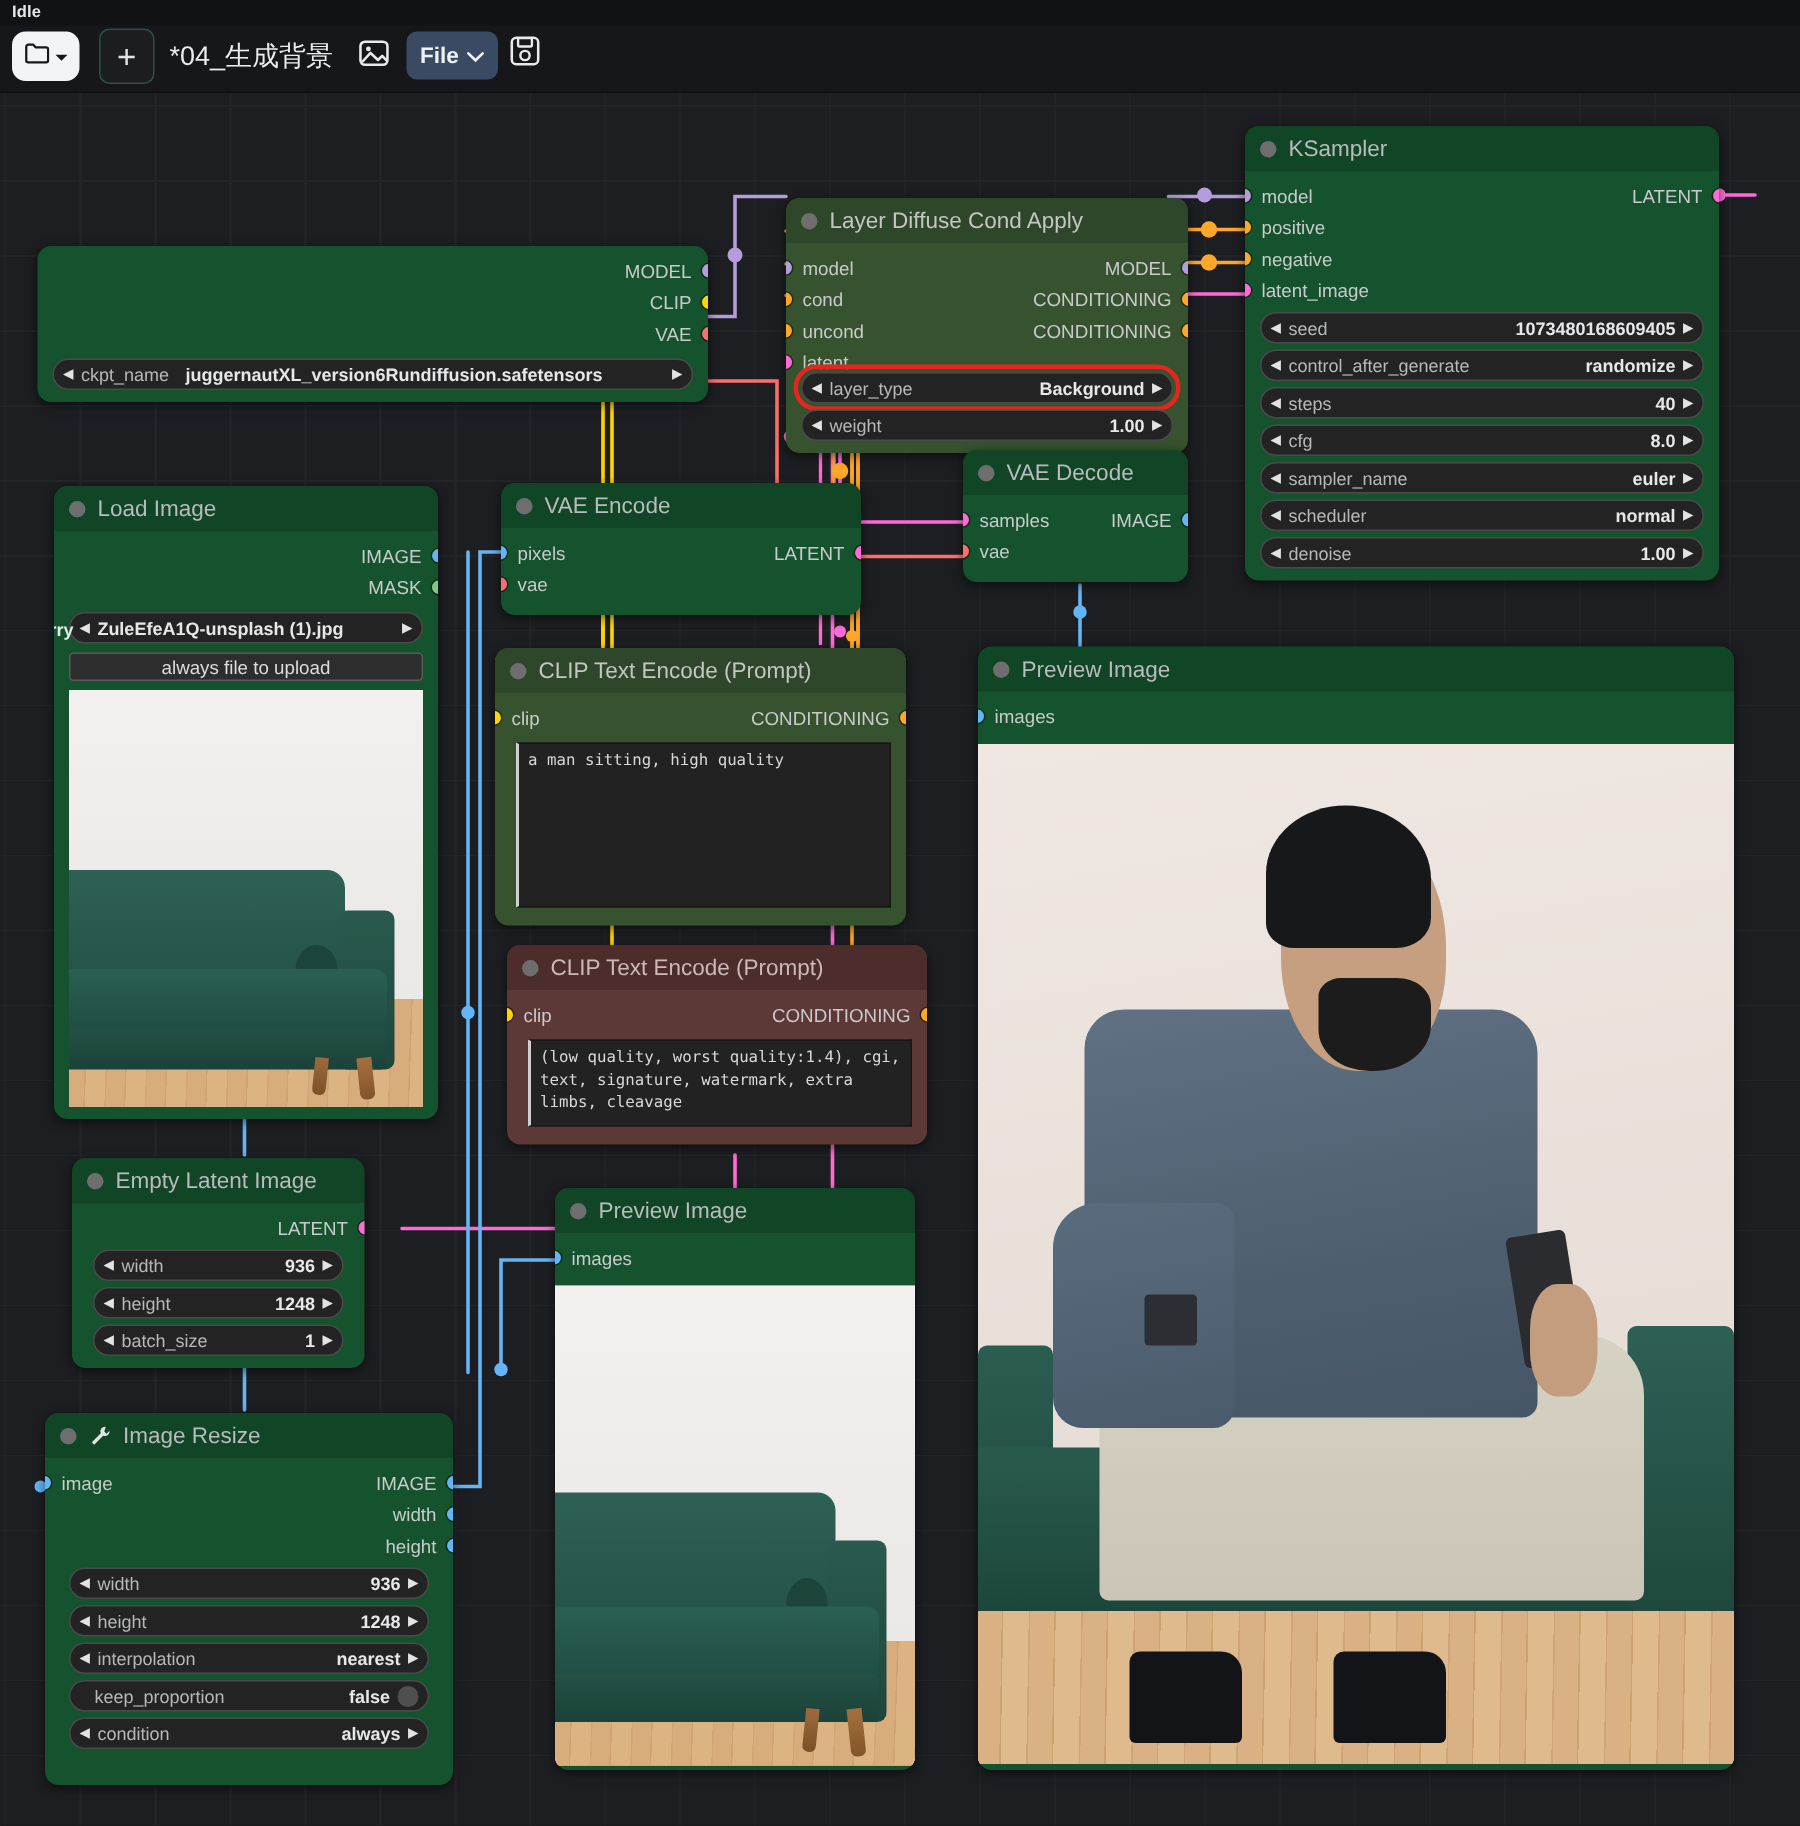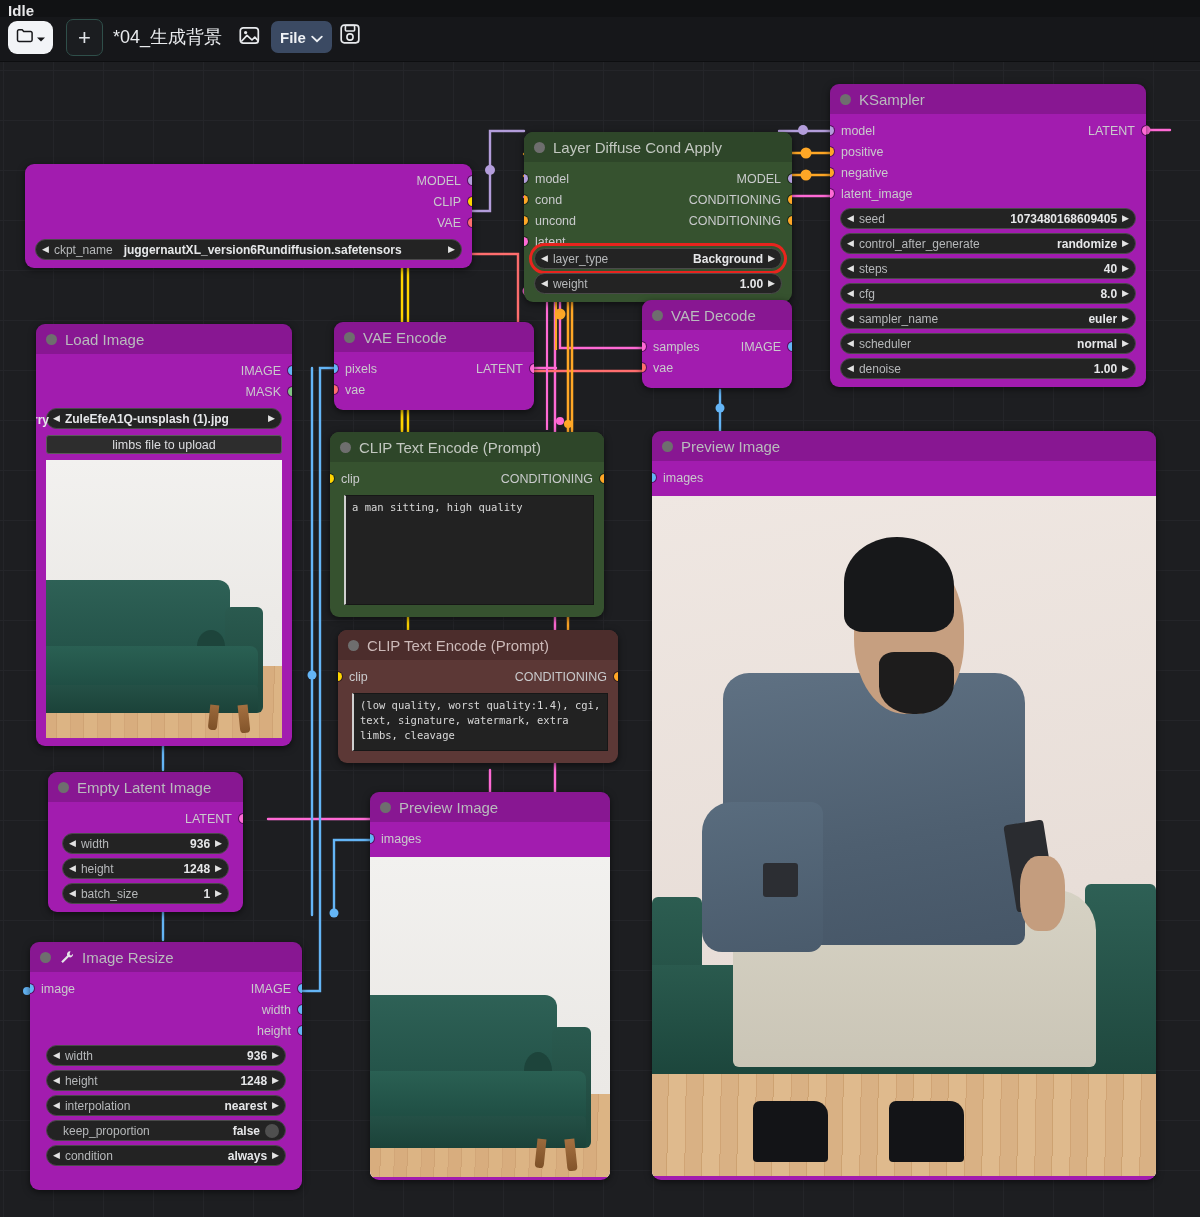--- a/index.html
+++ b/index.html
@@ -17,21 +17,21 @@
     position: absolute; left: 0; top: 0; width: 1200px; height: 62px;
     background: #16171a; z-index: 50;
     border-bottom: 1px solid #0d0e10;
   }
   .status-strip {
     position: absolute; left: 0; top: 0; width: 1200px; height: 17px;
     background: #111214;
   }
   .status-text {
     position: absolute; left: 8px; top: 2px;
-    font-size: 15px; font-weight: bold; color: #e8e8ea;
+    font-size: 11px; font-weight: bold; color: #e8e8ea;
     letter-spacing: .1px;
   }
   .tb-row { position: absolute; left: 0; top: 17px; height: 45px; width: 1200px; }
   .tb-btn-folder {
     position: absolute; left: 8px; top: 4px; width: 45px; height: 33px;
     background: #f2f4f7; border-radius: 9px;
     display: flex; align-items: center; justify-content: center; gap: 3px;
   }
   .tb-plus {
     position: absolute; left: 66px; top: 2px; width: 37px; height: 37px;
@@ -70,21 +70,21 @@
   .links { position: absolute; left: 0; top: 0; width: 1200px; height: 1217px; z-index: 5; }
 
   
   .node {
     position: absolute; z-index: 10;
     border-radius: 9px;
     background: #353535;
     box-shadow: 0 2px 7px rgba(0,0,0,.55);
     overflow: hidden;
   }
-  .node.dark  { background: #a21caf; }
+  .node.dark  { background: #14532d; }
   .node.green { background: #36522f; }
   .node.red   { background: #5c3836; }
   .node-title {
     height: 30px; display: flex; align-items: center; gap: 8px;
     padding: 0 10px;
     font-size: 15px; color: #b9bbbd;
     background: rgba(0,0,0,.16);
   }
   .node.green .node-title { background: #2e4629; color: #c2c7c0; }
   .node.red   .node-title { background: #4c2d2c; color: #cbb9b8; }
@@ -562,38 +562,38 @@
         <span class="ovf-left">-goldsberry</span>
         <span class="wl">
             <span class="arrow-l">◀</span>
           <span class="wv">ZuleEfeA1Q-unsplash (1).jpg</span>
           </span>
         <span class="wr">
             <span class="arrow-r">▶</span>
           </span>
       </div>
       <div class="widget button" style="margin-top:6px;">
-        <span>limbs file to upload</span>
+        <span>always file to upload</span>
       </div>
       <div class="imgbox" style="height:278px;">
         <div class="sofa-scene">
           <div class="sofa-floor"></div>
           <div class="sofa-back"></div>
           <div class="sofa-bolster"></div>
           <div class="sofa-arm"></div>
           <div class="sofa-seat"></div>
           <div class="sofa-base"></div>
           <div class="sofa-leg1"></div>
           <div class="sofa-leg2"></div>
         </div>
       </div>
     </div>
   </div>
 
-  <div class="node dark" style="left:334px; top:322px; width:200px;">
+  <div class="node dark" style="left:334px; top:322px; width:240px;">
     <div class="node-title">
       <span class="title-dot"></span>
       <span>VAE Encode</span>
     </div>
     <div class="node-body" style="padding-bottom:10px;">
       <div class="slot-row">
         <div class="slot in">
           <span class="dot" style="background:#64b5f6"></span>
           <span>pixels</span>
         </div>

